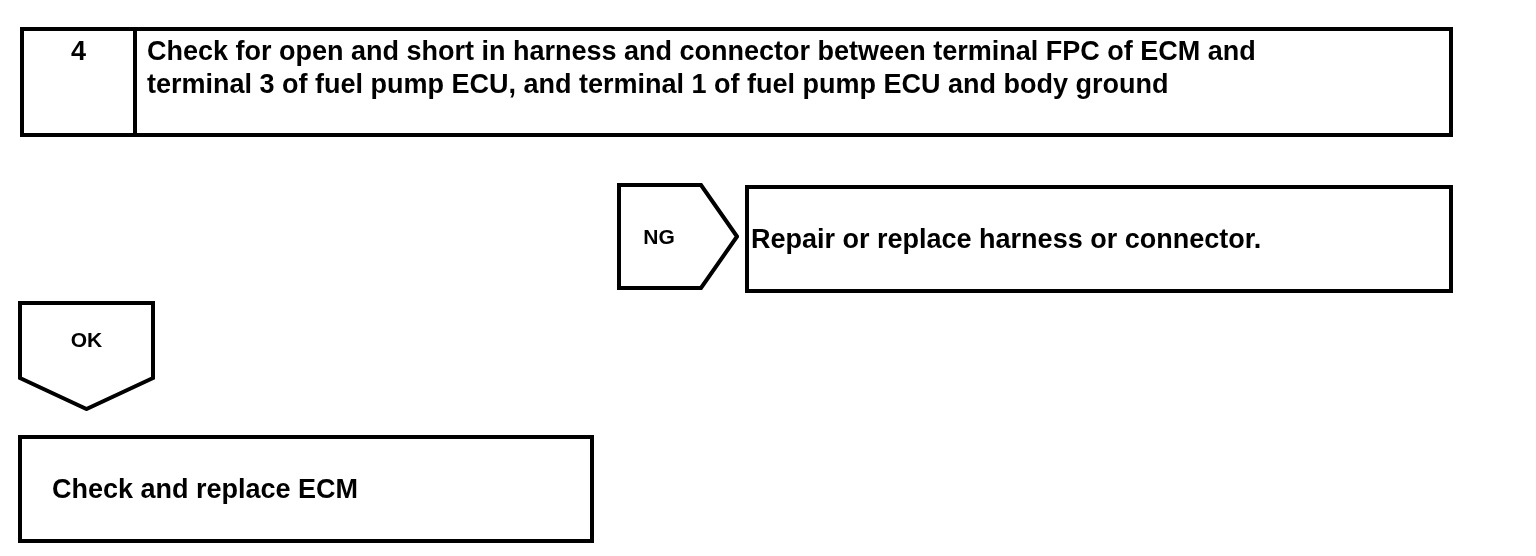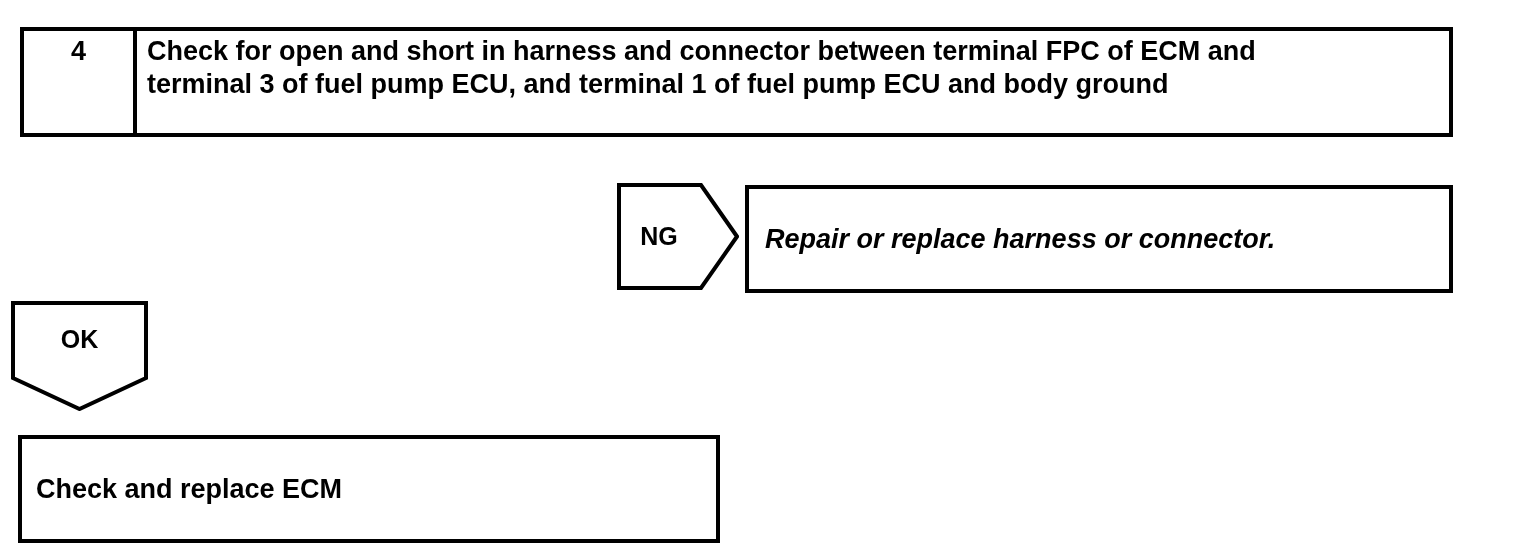--- a/index.html
+++ b/index.html
@@ -56,47 +56,46 @@
     position: absolute;
     left: 0; top: 0;
     display: block;
   }
   .shape-label {
     position: absolute;
     display: flex;
     align-items: center;
     justify-content: center;
     font-weight: bold;
-    font-size: 25px;
+    font-size: 21px;
   }
   .ng-shape { left: 617px; top: 183px; width: 122px; height: 107px; }
   .ng-shape .shape-label { left: 0; top: 0; width: 84px; height: 107px; }
-  .ok-shape { left: 11px; top: 301px; width: 137px; height: 110px; }
+  .ok-shape { left: 18px; top: 301px; width: 137px; height: 110px; }
   .ok-shape .shape-label { left: 0; top: 0; width: 137px; height: 77px; }
   
   .action-box {
     position: absolute;
     border: 4px solid #000;
     box-sizing: border-box;
     display: flex;
     align-items: center;
     font-weight: bold;
     font-size: 27px;
     background: #fff;
   }
   .ng-action-box {
     left: 745px; top: 185px;
     width: 708px; height: 108px;
-    padding-left: 16px;
-    font-style: italic;
+    padding-left: 2px;
   }
   .ok-action-box {
     left: 18px; top: 435px;
-    width: 702px; height: 108px;
-    padding-left: 14px;
+    width: 576px; height: 108px;
+    padding-left: 30px;
   }
 </style>
 </head>
 <body>
 
 <div class="page">
 
   <div class="step-box">
     <div class="step-num-cell">4</div>
     <div class="step-text-cell">

